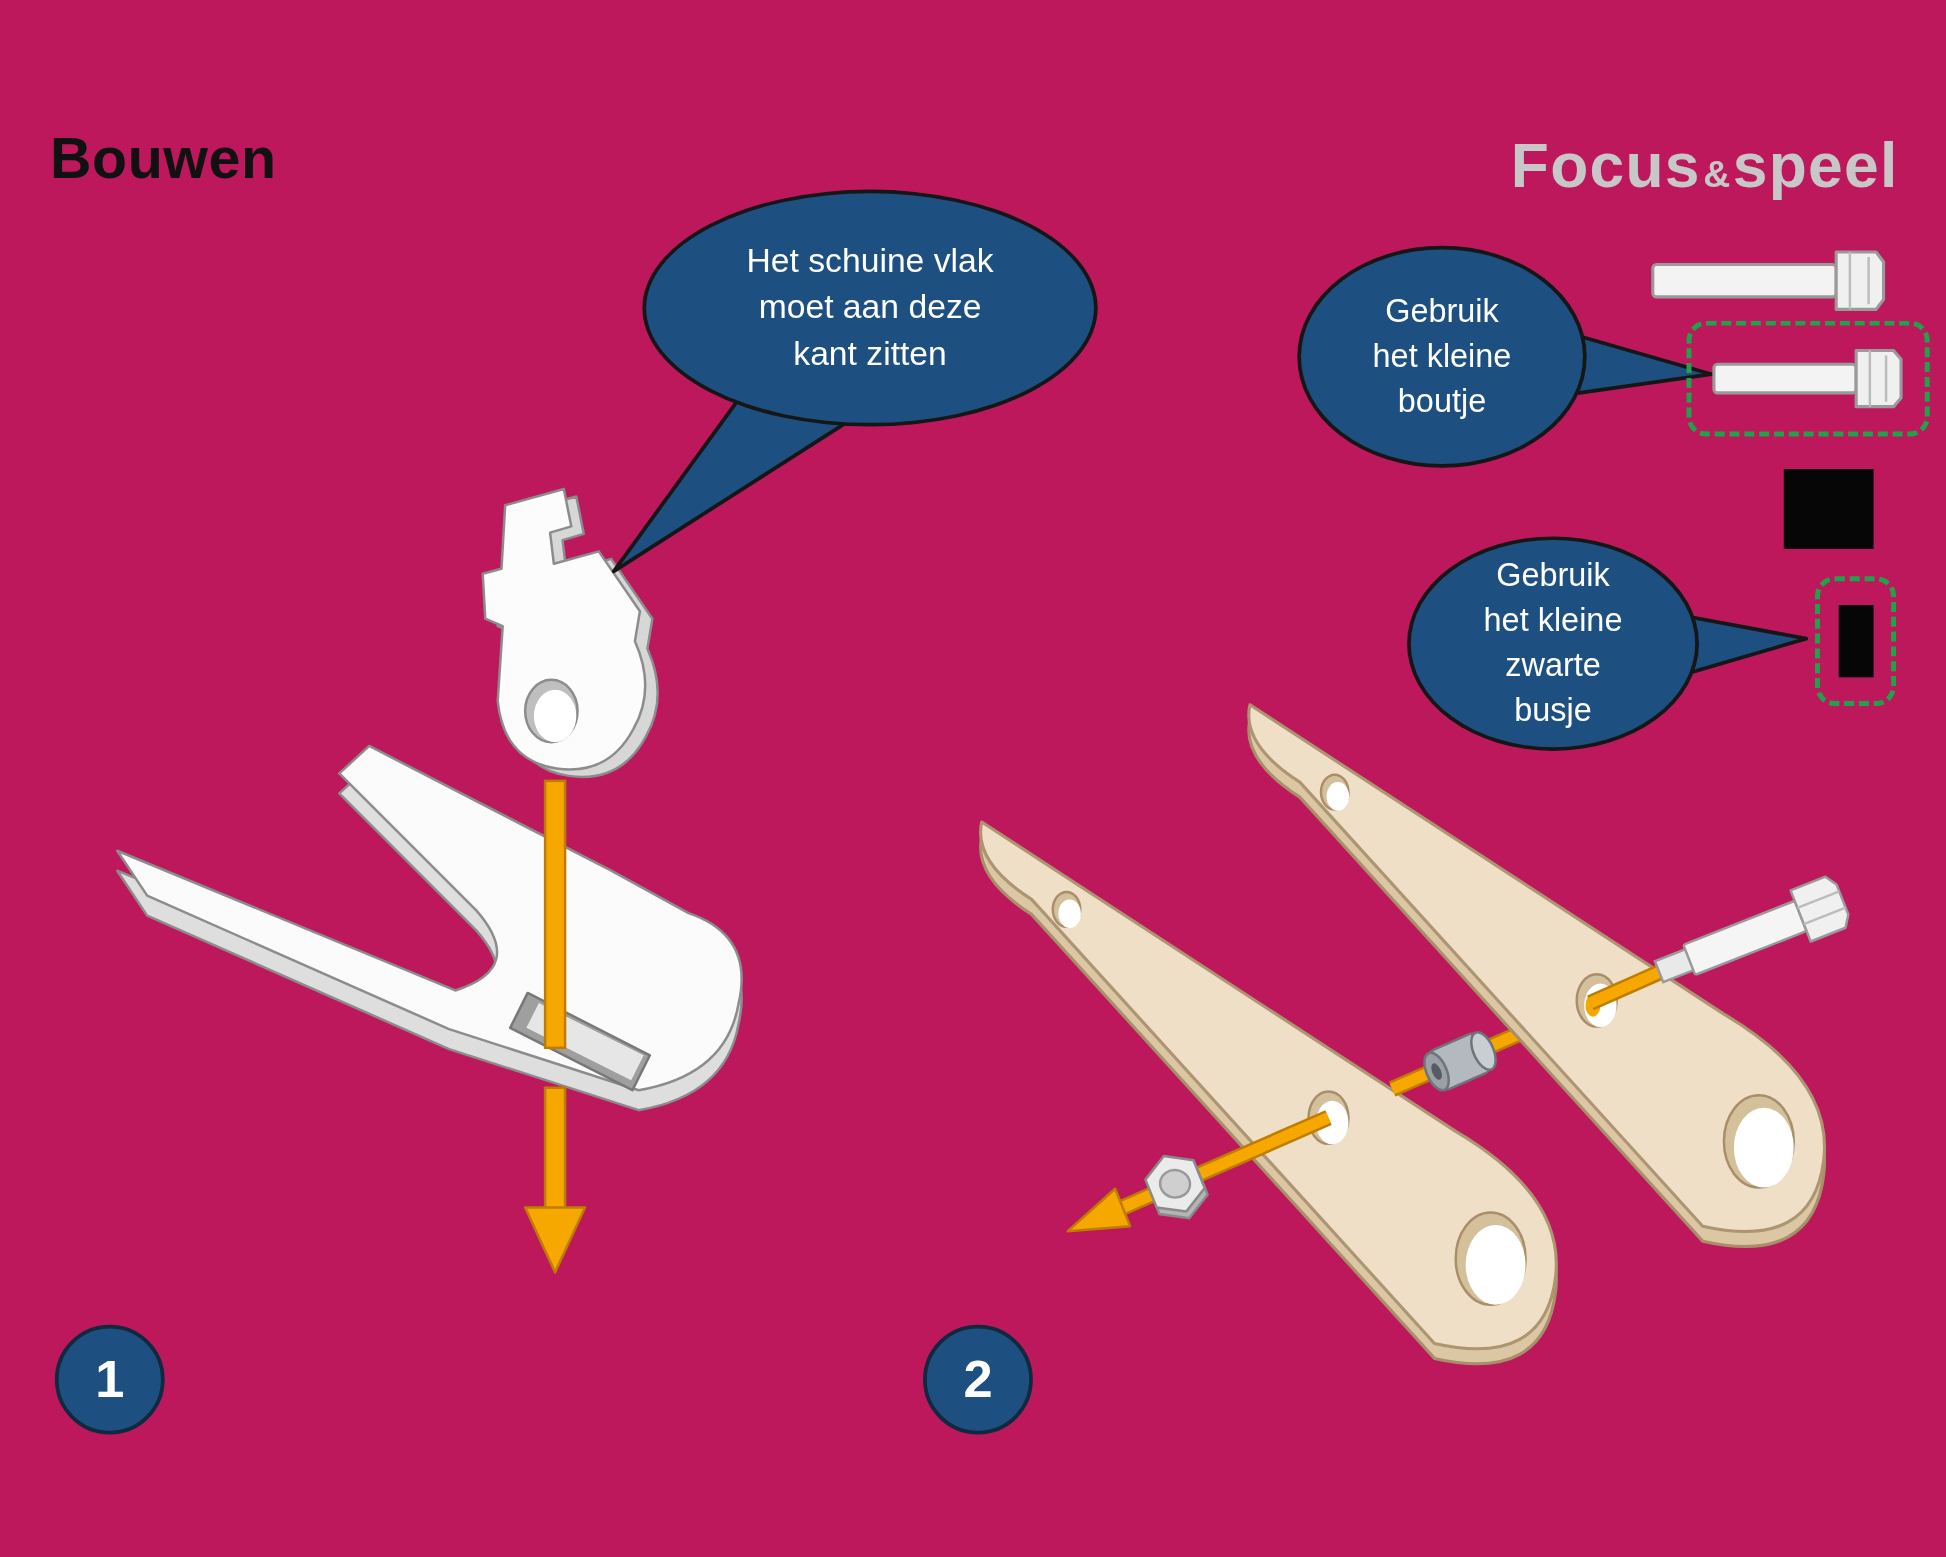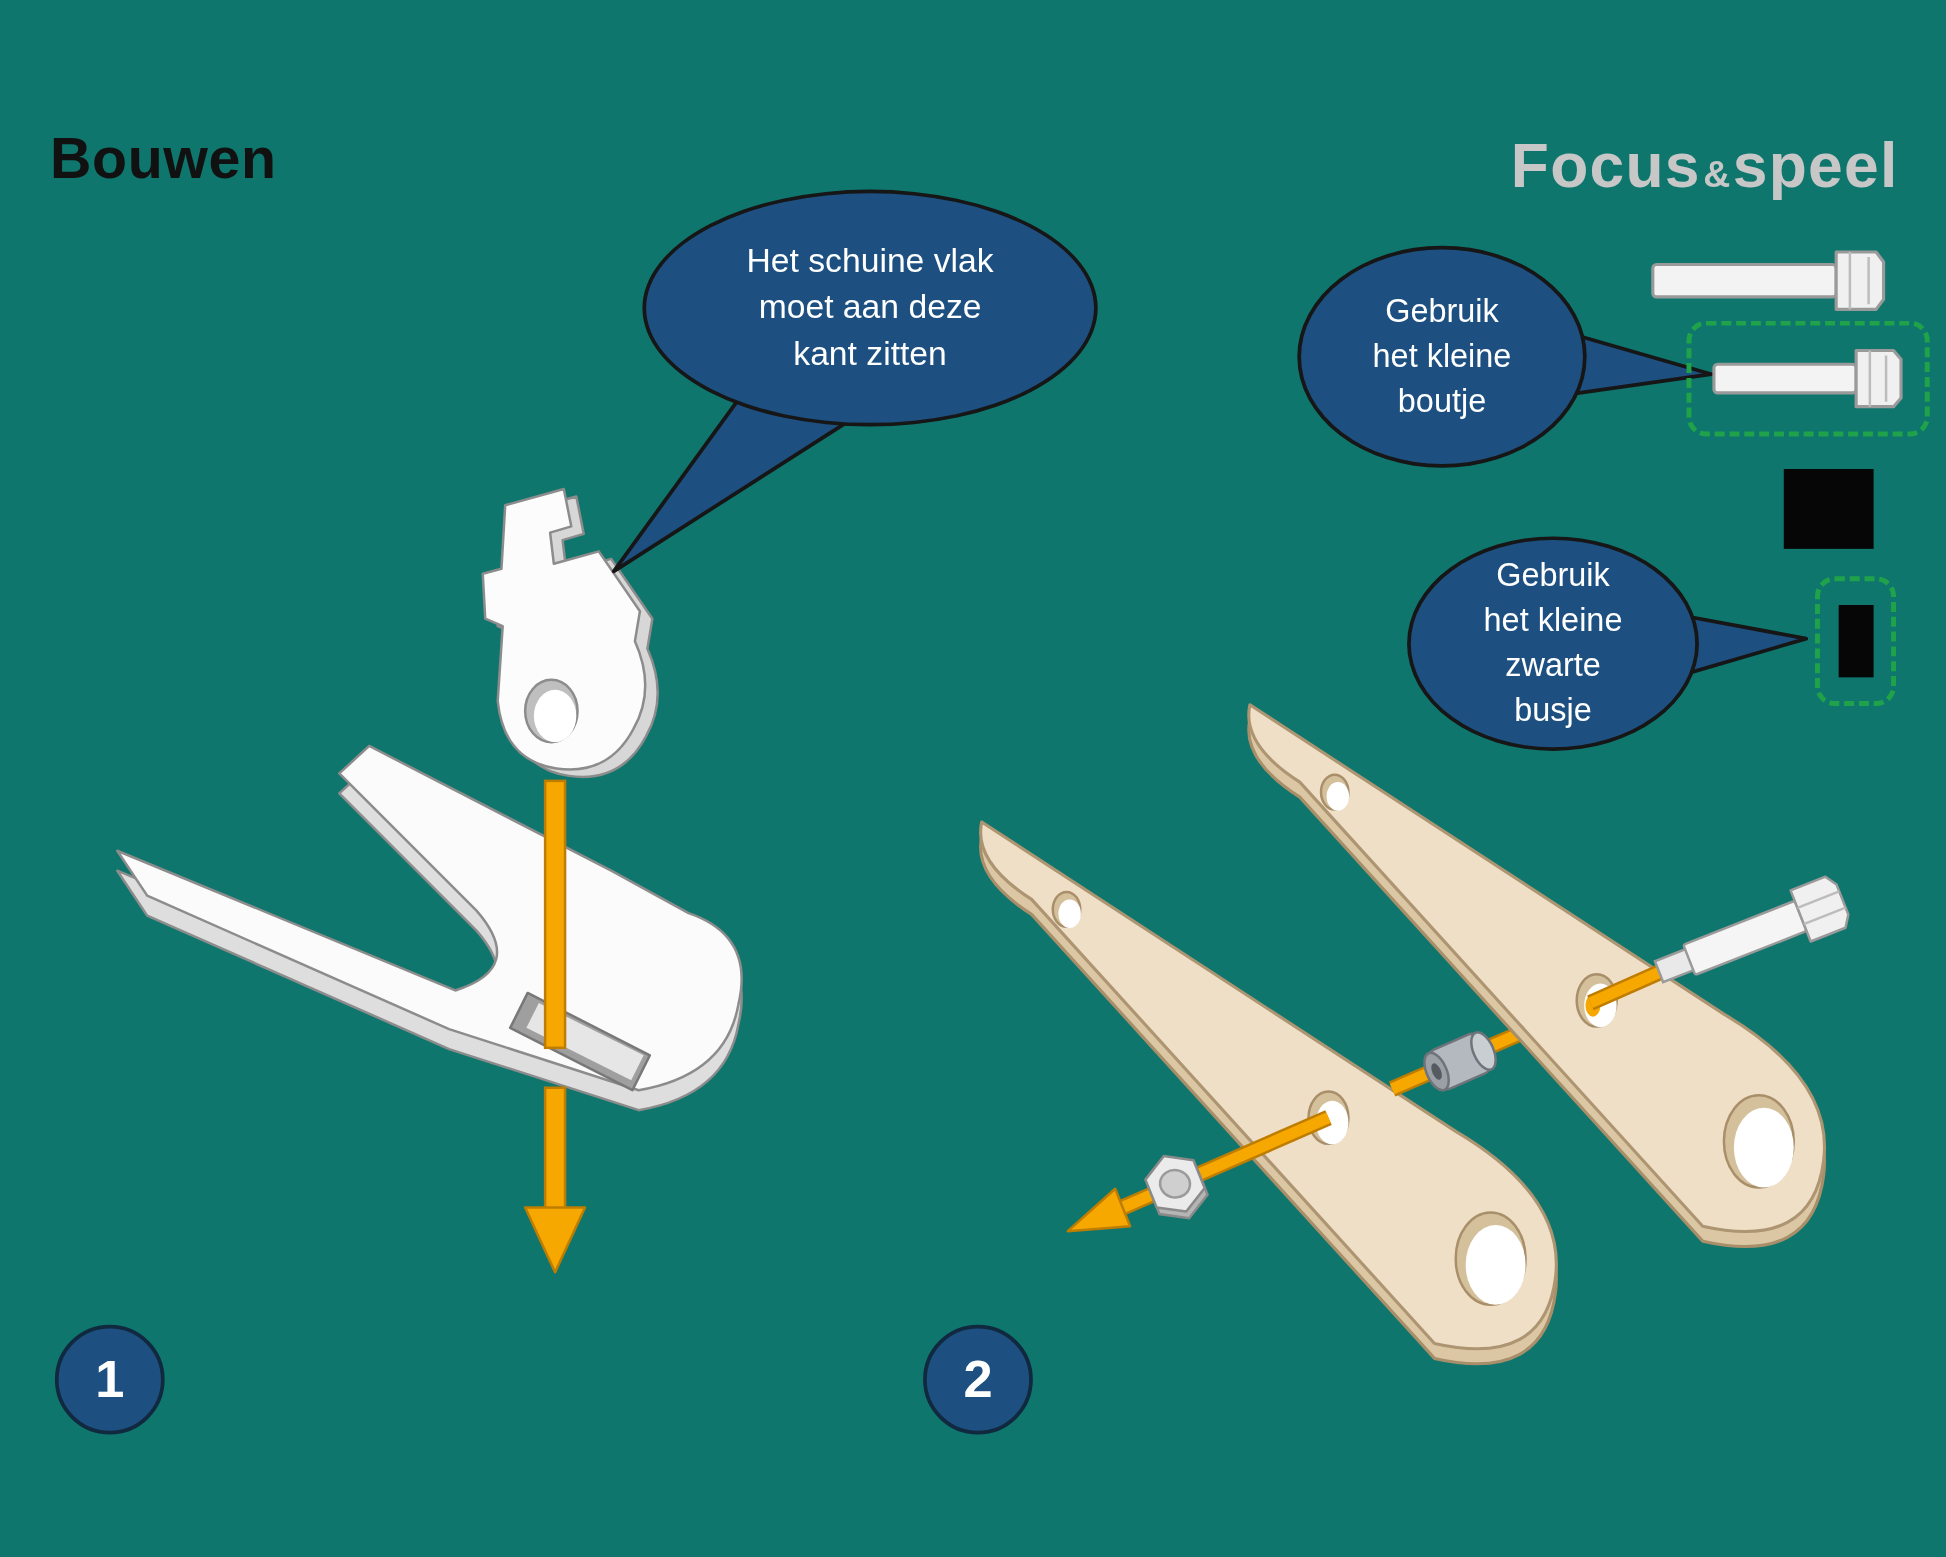--- a/index.html
+++ b/index.html
@@ -1,18 +1,18 @@
 <!DOCTYPE html>
 <html><head>
 <meta charset="utf-8">
 <style>
   html, body { margin: 0; padding: 0; background: #ffffff; }
   .viewport {
     position: relative; width: 1946px; height: 1557px;
-    overflow: hidden; background: #0f766e;
+    overflow: hidden; background: #be185d;
     font-family: "Liberation Sans", sans-serif;
   }
   .stage {
     position: absolute; left: 0; top: 0; width: 1560px; height: 1248px;
     transform: scale(1.2474); transform-origin: 0 0;
   }
   .abs { position: absolute; }
   .title {
     left: 40px; top: 100px; font-size: 46px; font-weight: bold;
     color: #111111; letter-spacing: 0.5px;

